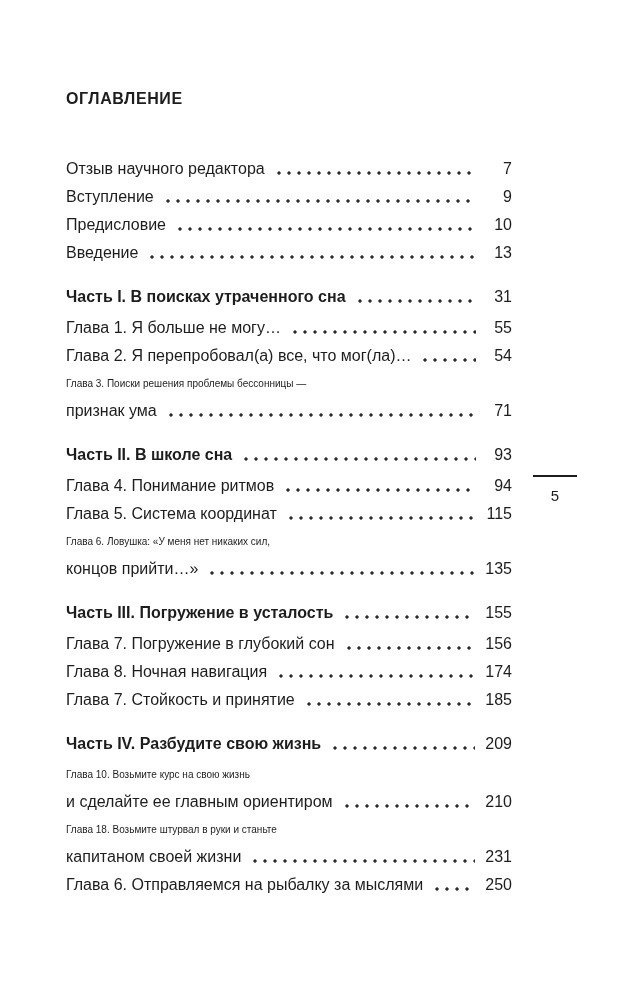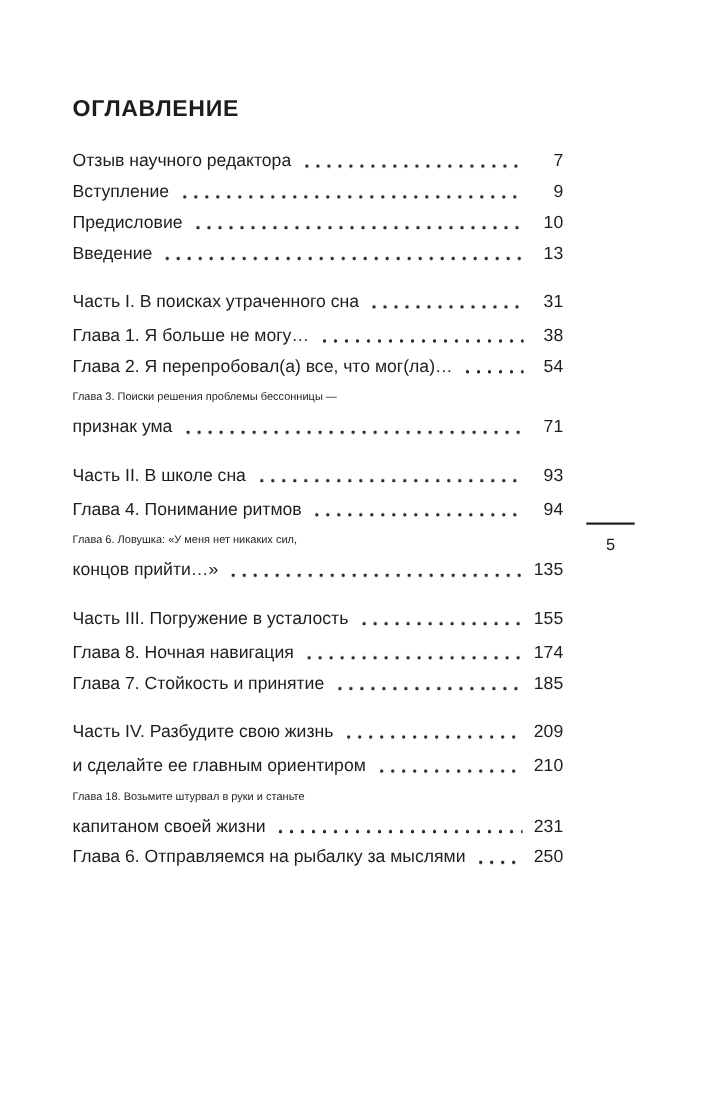--- a/index.html
+++ b/index.html
@@ -12,39 +12,39 @@
     overflow: hidden;
     -webkit-font-smoothing: antialiased;
   }
   .page-block {
     position: absolute;
     left: 66px;
     top: 86px;
     width: 446px;
   }
   .toc-title {
-    font-size: 21px;
+    font-size: 16px;
     font-weight: 700;
     letter-spacing: 0.6px;
     line-height: 25px;
-    margin-bottom: 22px;
+    margin-bottom: 44px;
   }
   .entry { margin-bottom: 1px; }
   .entry.part { margin-top: 17px; margin-bottom: 4px; }
   .row {
     display: flex;
     align-items: baseline;
     line-height: 27px;
     font-size: 16px;
   }
   .line {
     line-height: 27px;
     font-size: 10px;
   }
-  .part .txt, .part .line { font-weight: 400; }
+  .part .txt, .part .line { font-weight: 700; }
   .txt { white-space: nowrap; flex: 0 0 auto; text-align: right; }
   .dots {
     flex: 1 1 auto;
     min-width: 14px;
     margin: 0 10px 0 9px;
     align-self: stretch;
     background-image: radial-gradient(circle, #2b2b2b 1.5px, transparent 1.7px);
     background-size: 10px 4px;
     background-repeat: repeat-x;
     background-position-x: 0;
@@ -112,21 +112,21 @@
     <div class="row">
       <span class="txt">Часть I. В поисках утраченного сна</span>
       <span class="dots"></span>
       <span class="pg">31</span>
     </div>
   </div>
   <div class="entry chapter">
     <div class="row">
       <span class="txt">Глава 1. Я больше не могу…</span>
       <span class="dots"></span>
-      <span class="pg">38</span>
+      <span class="pg">55</span>
     </div>
   </div>
   <div class="entry chapter">
     <div class="row">
       <span class="txt">Глава 2. Я перепробовал(а) все, что мог(ла)…</span>
       <span class="dots"></span>
       <span class="pg">54</span>
     </div>
   </div>
   <div class="entry chapter">
@@ -146,37 +146,51 @@
     </div>
   </div>
   <div class="entry chapter">
     <div class="row">
       <span class="txt">Глава 4. Понимание ритмов</span>
       <span class="dots"></span>
       <span class="pg">94</span>
     </div>
   </div>
   <div class="entry chapter">
+    <div class="row">
+      <span class="txt">Глава 5. Система координат</span>
+      <span class="dots"></span>
+      <span class="pg">115</span>
+    </div>
+  </div>
+  <div class="entry chapter">
     <div class="line">Глава 6. Ловушка: «У меня нет никаких сил,</div>
     <div class="row">
       <span class="txt">концов прийти…»</span>
       <span class="dots"></span>
       <span class="pg">135</span>
     </div>
   </div>
 
   <div class="entry part">
     <div class="row">
       <span class="txt">Часть III. Погружение в усталость</span>
       <span class="dots"></span>
       <span class="pg">155</span>
     </div>
   </div>
   <div class="entry chapter">
     <div class="row">
+      <span class="txt">Глава 7. Погружение в глубокий сон</span>
+      <span class="dots"></span>
+      <span class="pg">156</span>
+    </div>
+  </div>
+  <div class="entry chapter">
+    <div class="row">
       <span class="txt">Глава 8. Ночная навигация</span>
       <span class="dots"></span>
       <span class="pg">174</span>
     </div>
   </div>
   <div class="entry chapter">
     <div class="row">
       <span class="txt">Глава 7. Стойкость и принятие</span>
       <span class="dots"></span>
       <span class="pg">185</span>
@@ -184,20 +198,21 @@
   </div>
 
   <div class="entry part">
     <div class="row">
       <span class="txt">Часть IV. Разбудите свою жизнь</span>
       <span class="dots"></span>
       <span class="pg">209</span>
     </div>
   </div>
   <div class="entry chapter">
+    <div class="line">Глава 10. Возьмите курс на свою жизнь</div>
     <div class="row">
       <span class="txt">и сделайте ее главным ориентиром</span>
       <span class="dots"></span>
       <span class="pg">210</span>
     </div>
   </div>
   <div class="entry chapter">
     <div class="line">Глава 18. Возьмите штурвал в руки и станьте</div>
     <div class="row">
       <span class="txt">капитаном своей жизни</span>

